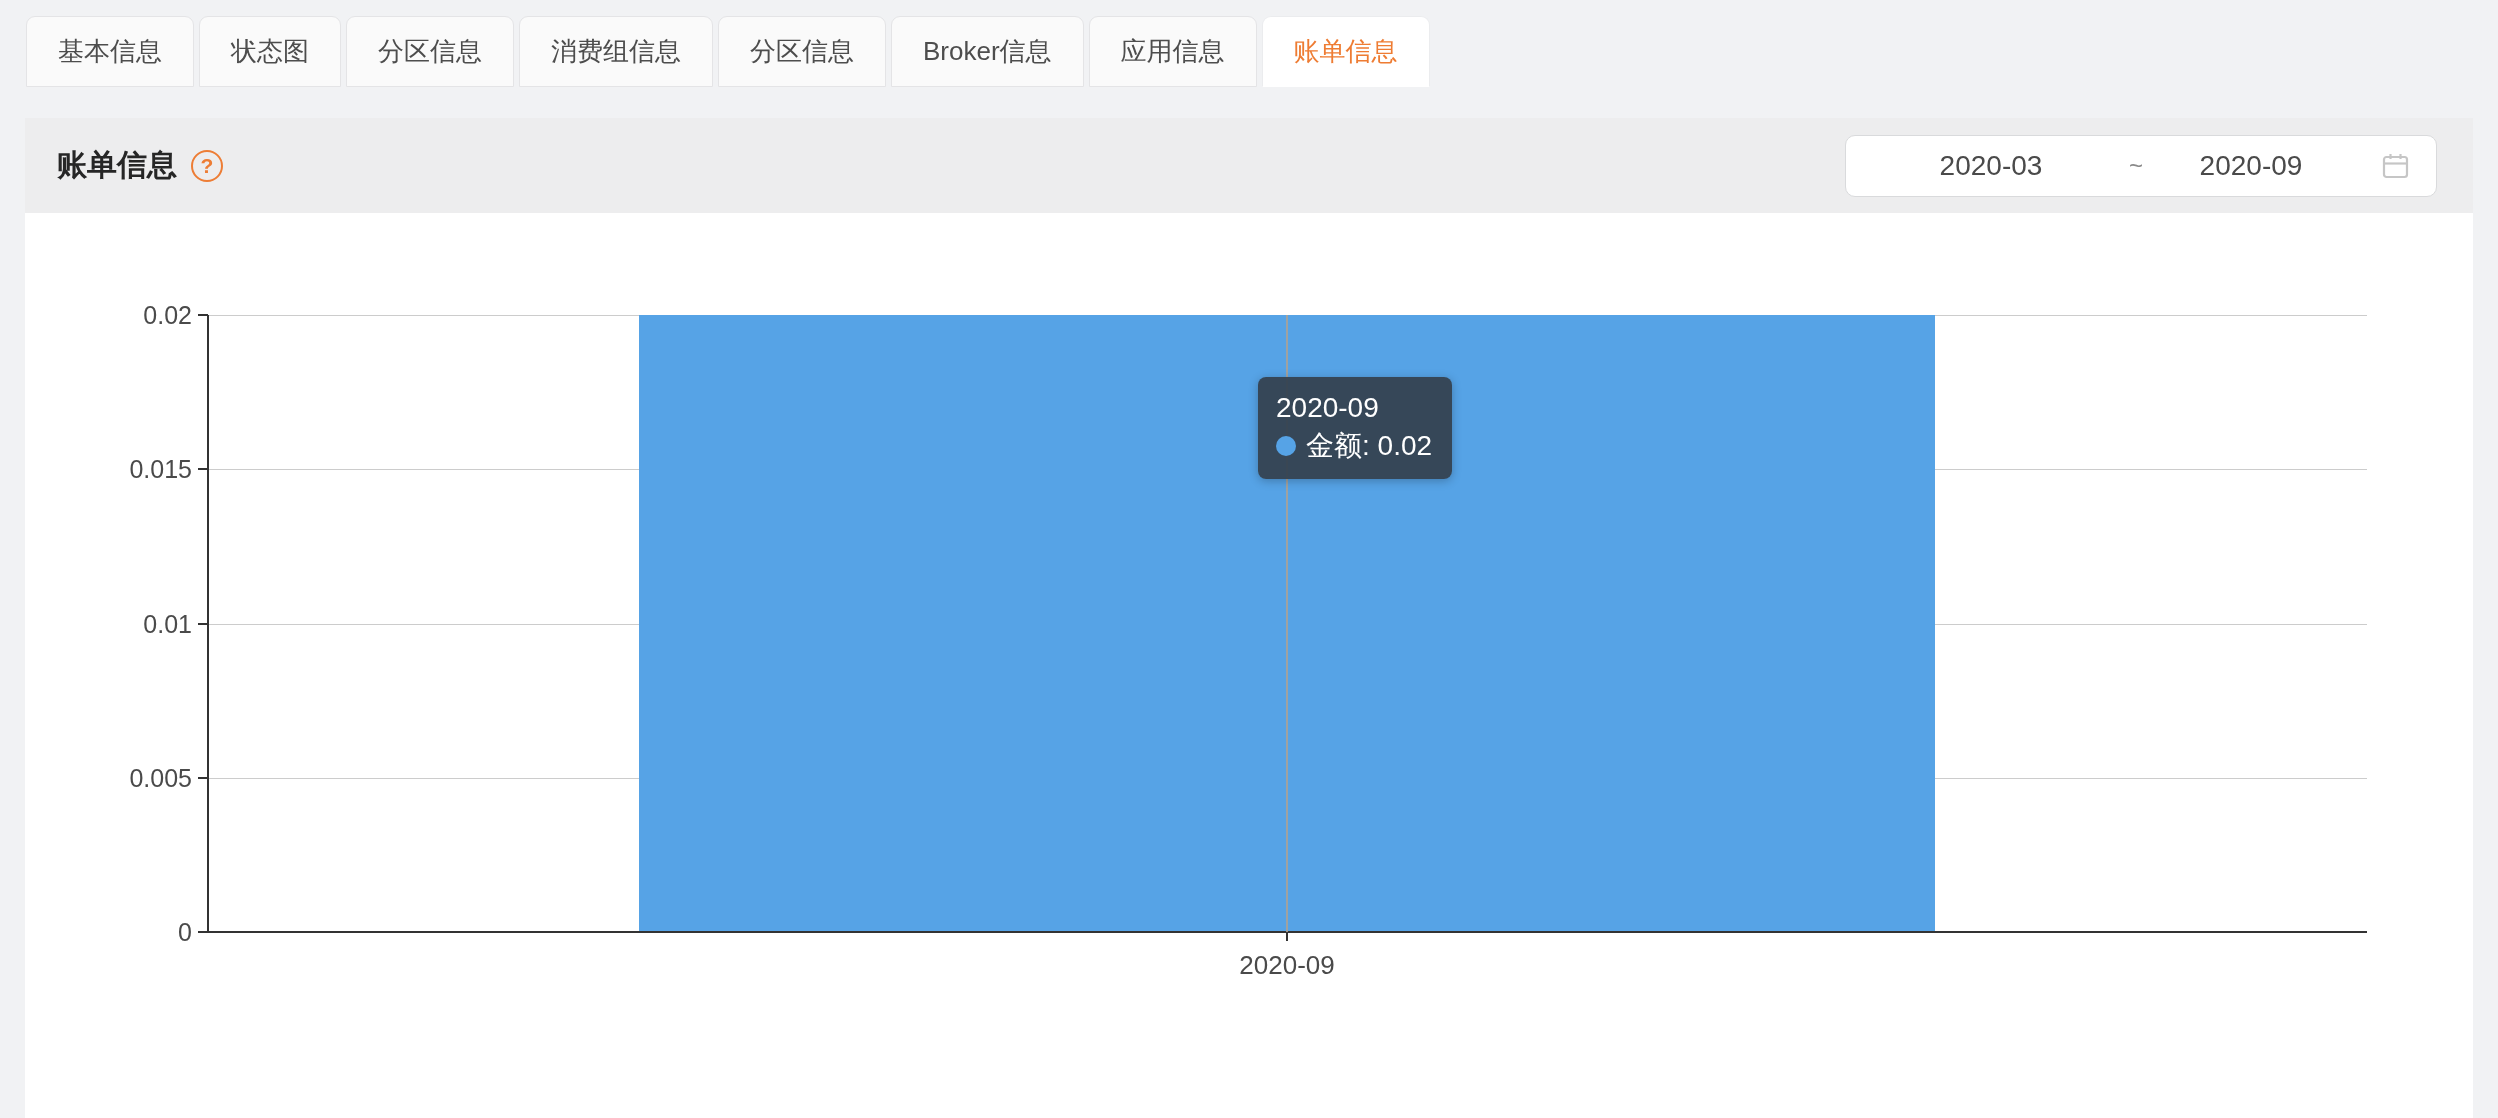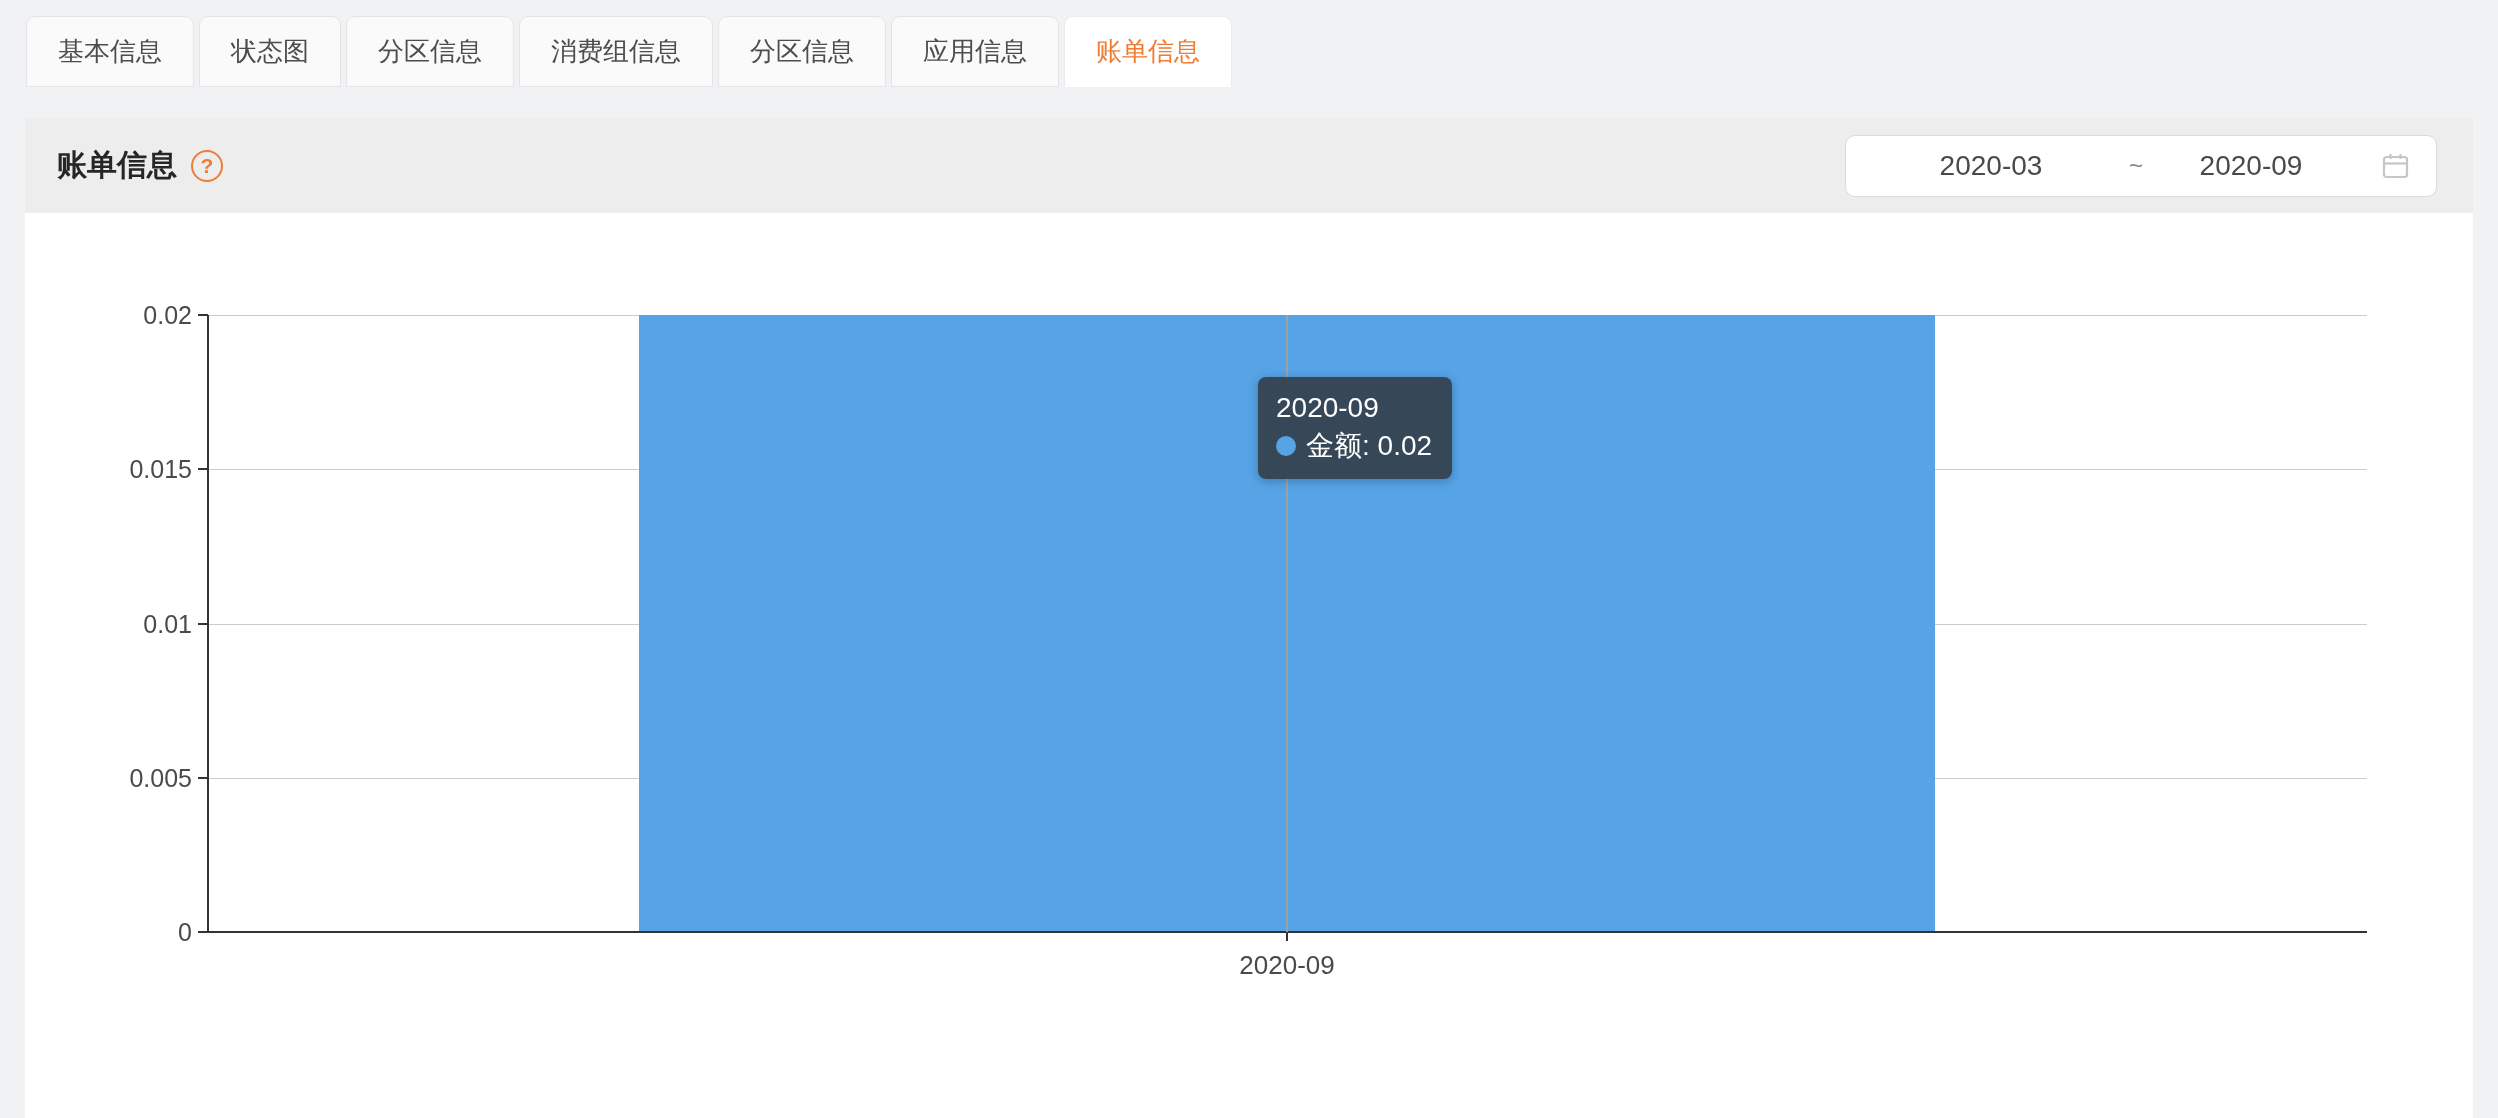--- a/index.html
+++ b/index.html
@@ -131,20 +131,21 @@
 </style>
 </head>
 <body>
 
 <div class="tabbar">
   <div class="tab">基本信息</div>
   <div class="tab">状态图</div>
   <div class="tab">分区信息</div>
   <div class="tab">消费组信息</div>
   <div class="tab">分区信息</div>
+  <div class="tab">Broker信息</div>
   <div class="tab">应用信息</div>
   <div class="tab active">账单信息</div>
 </div>
 
 <div class="card-header">
   <div class="card-title">账单信息</div>
   <div class="help-icon">?</div>
 
   <div class="date-picker">
     <div class="date-input date-start">2020-03</div>

